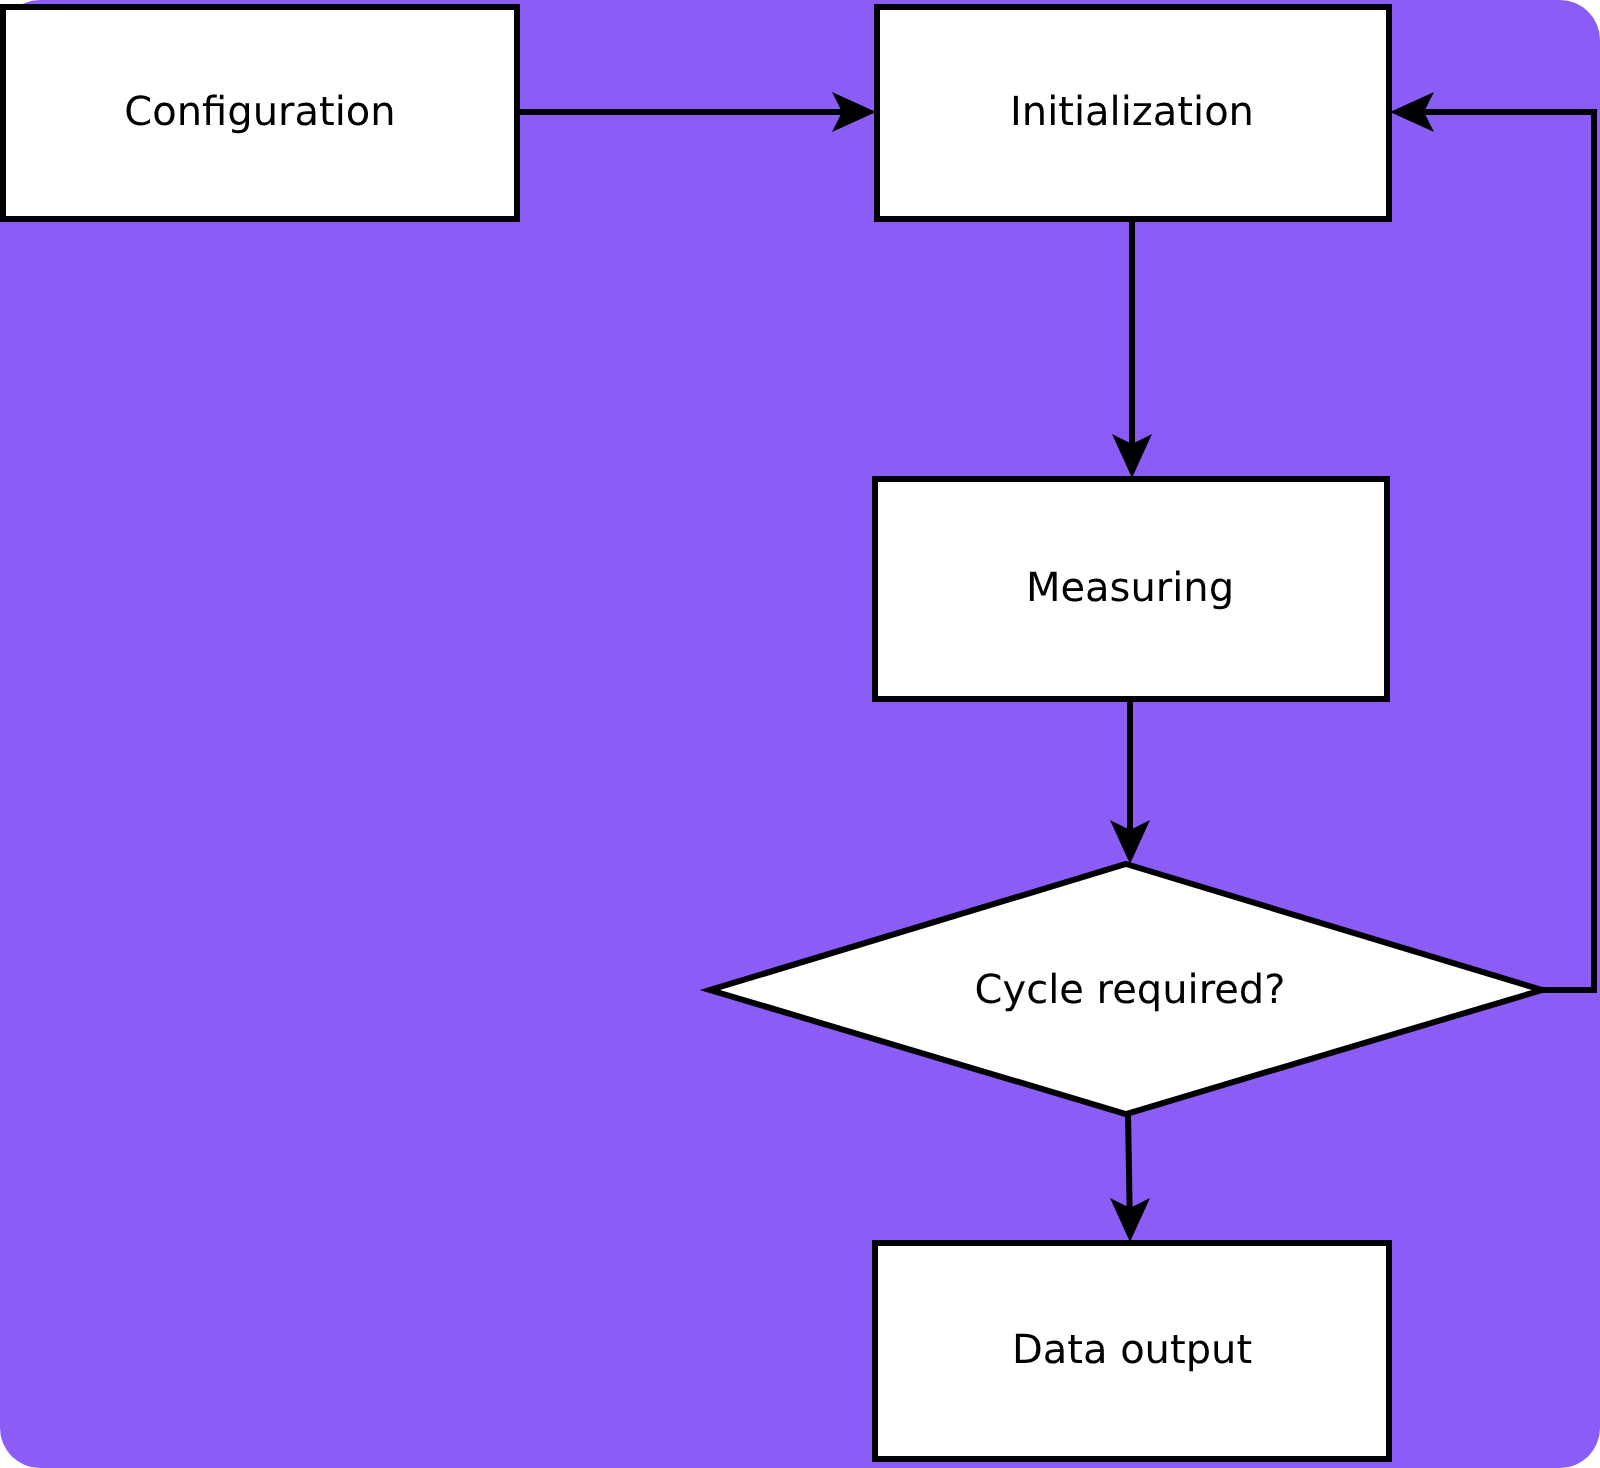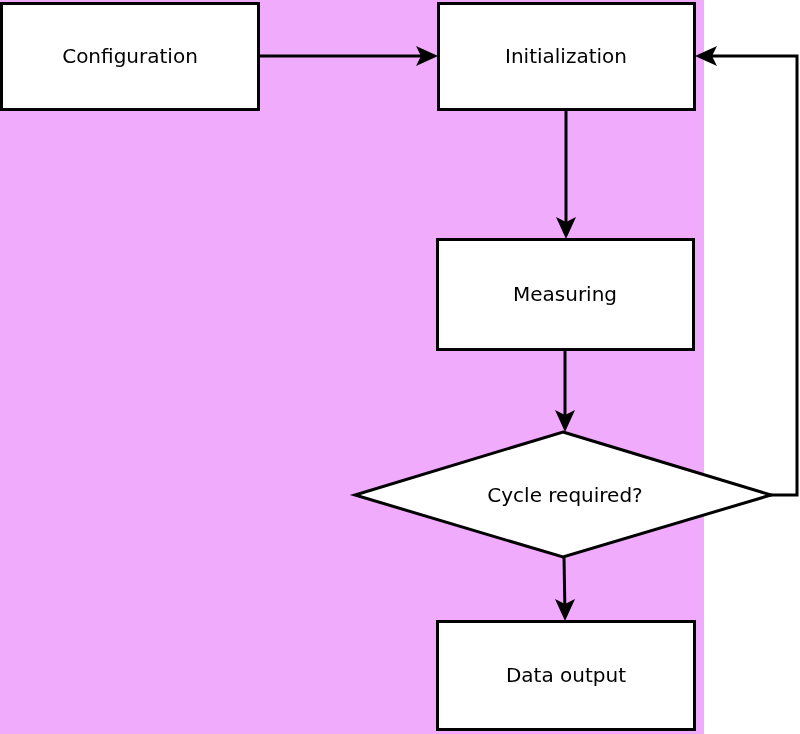--- a/index.html
+++ b/index.html
@@ -8,23 +8,24 @@
     background: #ffffff;
   }
   body {
     width: 800px;
     height: 734px;
     font-family: "DejaVu Sans", "Liberation Sans", sans-serif;
     overflow: hidden;
   }
   #flowchart-root {
     position: relative;
-    width: 704px;
+    width: 800px;
     height: 734px;
-    background: #f0abfc;
+    background: #8b5cf6;
+    border-radius: 20px;
   }
   svg#flow-svg {
     display: block;
     width: 800px;
     height: 734px;
   }
   .node-shape {
     fill: #ffffff;
     stroke: #000000;
     stroke-width: 3;

